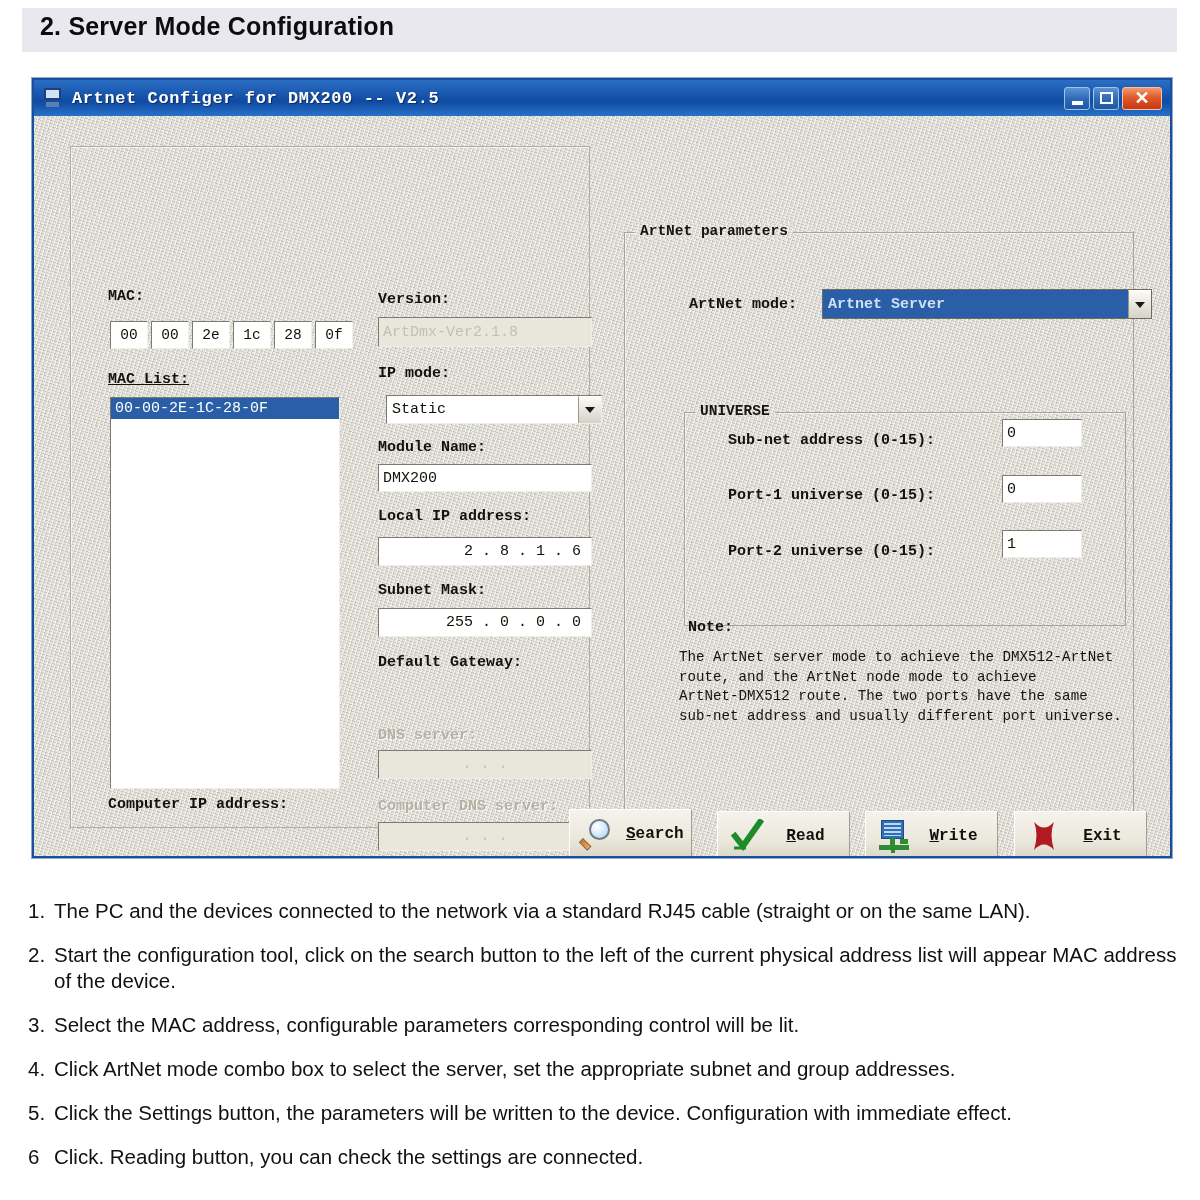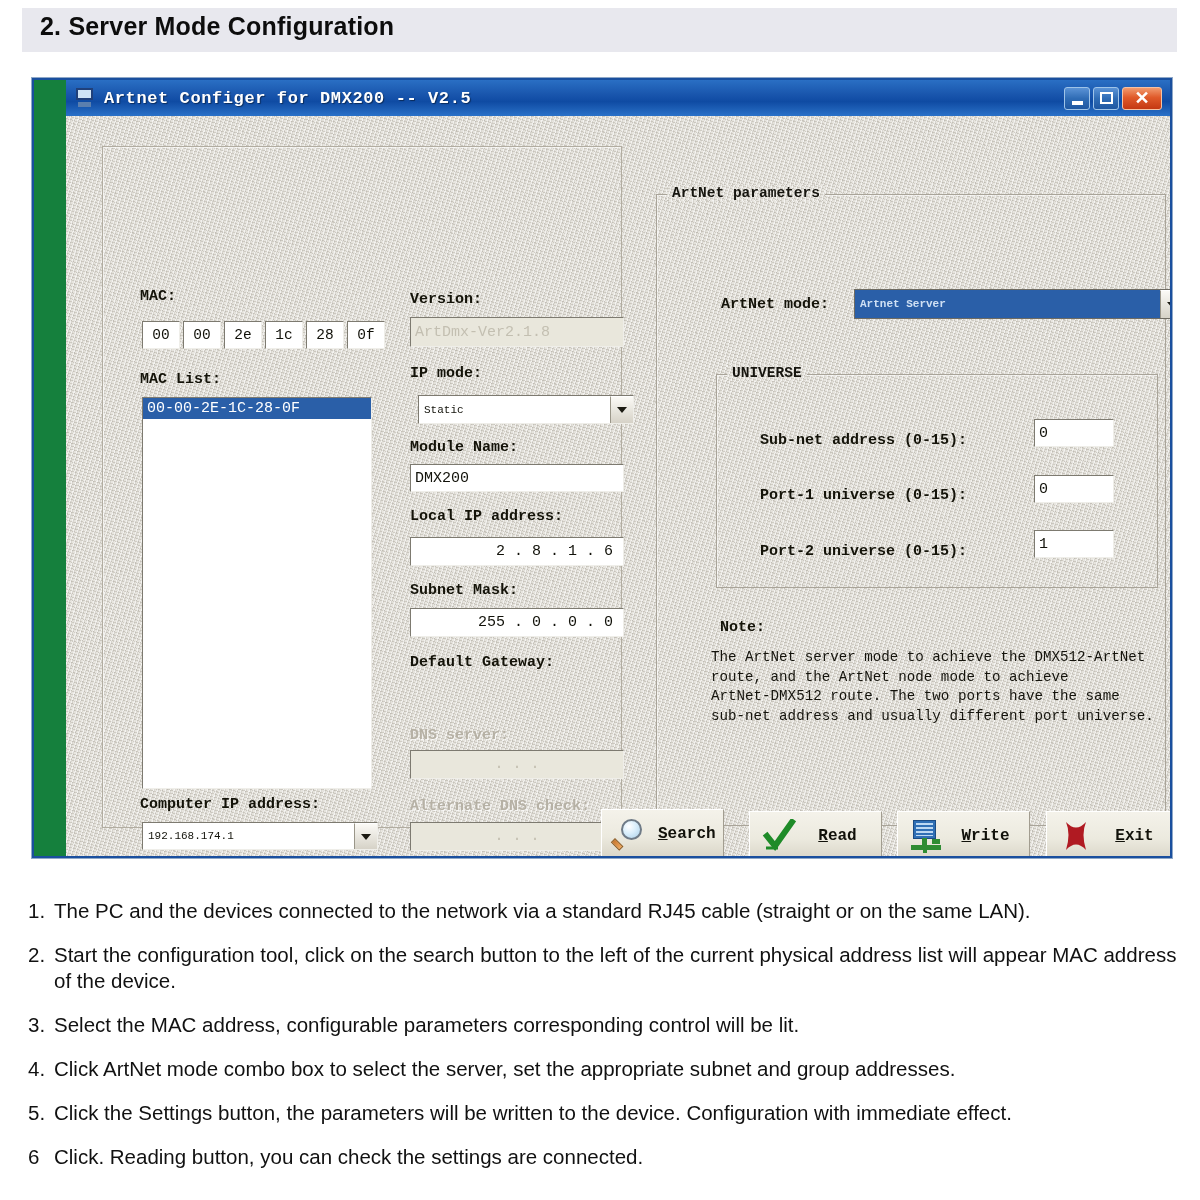--- a/index.html
+++ b/index.html
@@ -34,21 +34,20 @@
 
   
   .app-window {
     position: absolute;
     left: 32px; top: 78px;
     width: 1140px; height: 780px;
     background: #15803d;
     border: 2px solid #1a4f9e;
     box-sizing: border-box;
     box-shadow: 0 0 0 1px #8fa8c8;
-    padding-left: 32px;
   }
   .titlebar {
     position: relative;
     height: 36px;
     background: linear-gradient(to bottom, #2a6fc4 0%, #1a57ae 38%, #0f4ba3 60%, #2a71c8 100%);
     display: flex;
     align-items: center;
     padding: 0 4px 0 8px;
     box-sizing: border-box;
   }
@@ -133,20 +132,21 @@
     position: absolute;
     border: 1px solid #b2ada1;
     box-shadow: inset 1px 1px 0 rgba(255,255,255,0.6);
   }
   .panel-left  { left: 36px;  top: 30px;  width: 518px; height: 680px; }
 
   .grp {
     position: absolute;
     border: 1px solid #a9a499;
     box-shadow: inset 1px 1px 0 rgba(255,255,255,0.55);
+    margin-top: 38px;
   }
   .grp-title {
     position: absolute;
     top: -10px; left: 10px;
     padding: 0 5px;
     font-family: "Liberation Mono", monospace;
     font-size: 14.5px; font-weight: bold;
     color: #16150f;
     background-color: #dedbd3;
     background-image:
@@ -235,21 +235,21 @@
     border-right-color: #efeee9;
     border-bottom-color: #efeee9;
     box-sizing: border-box;
     display: flex;
     align-items: center;
   }
   .combo .ctext {
     flex: 1;
     padding: 0 5px;
     font-family: "Liberation Mono", monospace;
-    font-size: 11px;
+    font-size: 15px;
     color: #111109;
     white-space: nowrap;
     overflow: hidden;
   }
   .combo.selected-blue {
     border: 1px solid #6e6b62;
   }
   .combo.selected-blue .ctext {
     background: #2a5fa8;
     color: #cfe0f4;
@@ -411,32 +411,26 @@
       <div class="panel panel-left"></div>
 
       <div class="lbl" style="left:74px; top:172px;">MAC:</div>
       <div class="mac-oct" style="left:76px;  top:205px;">00</div>
       <div class="mac-oct" style="left:117px; top:205px;">00</div>
       <div class="mac-oct" style="left:158px; top:205px;">2e</div>
       <div class="mac-oct" style="left:199px; top:205px;">1c</div>
       <div class="mac-oct" style="left:240px; top:205px;">28</div>
       <div class="mac-oct" style="left:281px; top:205px;">0f</div>
 
-      <div class="lbl" style="left:74px; top:255px;">MAC List:</div>
+      <div class="lbl" style="left:74px; top:255px;text-decoration:underline;">MAC List:</div>
       <div class="listbox" style="left:76px; top:281px; width:230px; height:392px;">
         <div class="list-item selected">00-00-2E-1C-28-0F</div>
       </div>
 
       <div class="lbl" style="left:74px; top:680px;">Computer IP address:</div>
-      <div class="combo" style="left:76px; top:706px; width:236px; height:28px;">
-        <div class="ctext">192.168.174.1</div>
-        <div class="carrow">
-            <i></i>
-          </div>
-      </div>
 
       <div class="lbl" style="left:344px; top:175px;">Version:</div>
       <div class="field disabled" style="left:344px; top:201px; width:214px; height:30px;">ArtDmx-Ver2.1.8</div>
 
       <div class="lbl" style="left:344px; top:249px;">IP mode:</div>
       <div class="combo" style="left:352px; top:279px; width:216px; height:29px;">
         <div class="ctext">Static</div>
         <div class="carrow">
             <i></i>
           </div>
@@ -449,21 +443,21 @@
       <div class="field right" style="left:344px; top:421px; width:214px; height:29px;">2  .  8  .  1  .  6</div>
 
       <div class="lbl" style="left:344px; top:466px;">Subnet Mask:</div>
       <div class="field right" style="left:344px; top:492px; width:214px; height:29px;">255 .  0  .  0  .  0</div>
 
       <div class="lbl" style="left:344px; top:538px;">Default Gateway:</div>
 
       <div class="lbl dim" style="left:344px; top:611px;">DNS server:</div>
       <div class="field disabled center" style="left:344px; top:634px; width:214px; height:29px;">.     .     .</div>
 
-      <div class="lbl dim" style="left:344px; top:682px;">Alternate DNS check:</div>
+      <div class="lbl dim" style="left:344px; top:682px;">Computer DNS server:</div>
       <div class="field disabled center" style="left:344px; top:706px; width:214px; height:29px;">.     .     .</div>
 
       <div class="grp" style="left:590px; top:78px; width:508px; height:630px;">
         <span class="grp-title">ArtNet parameters</span>
       </div>
 
       <div class="lbl" style="left:655px; top:180px;">ArtNet mode:</div>
       <div class="combo selected-blue" style="left:788px; top:173px; width:330px; height:30px;">
         <div class="ctext">Artnet Server</div>
         <div class="carrow">

